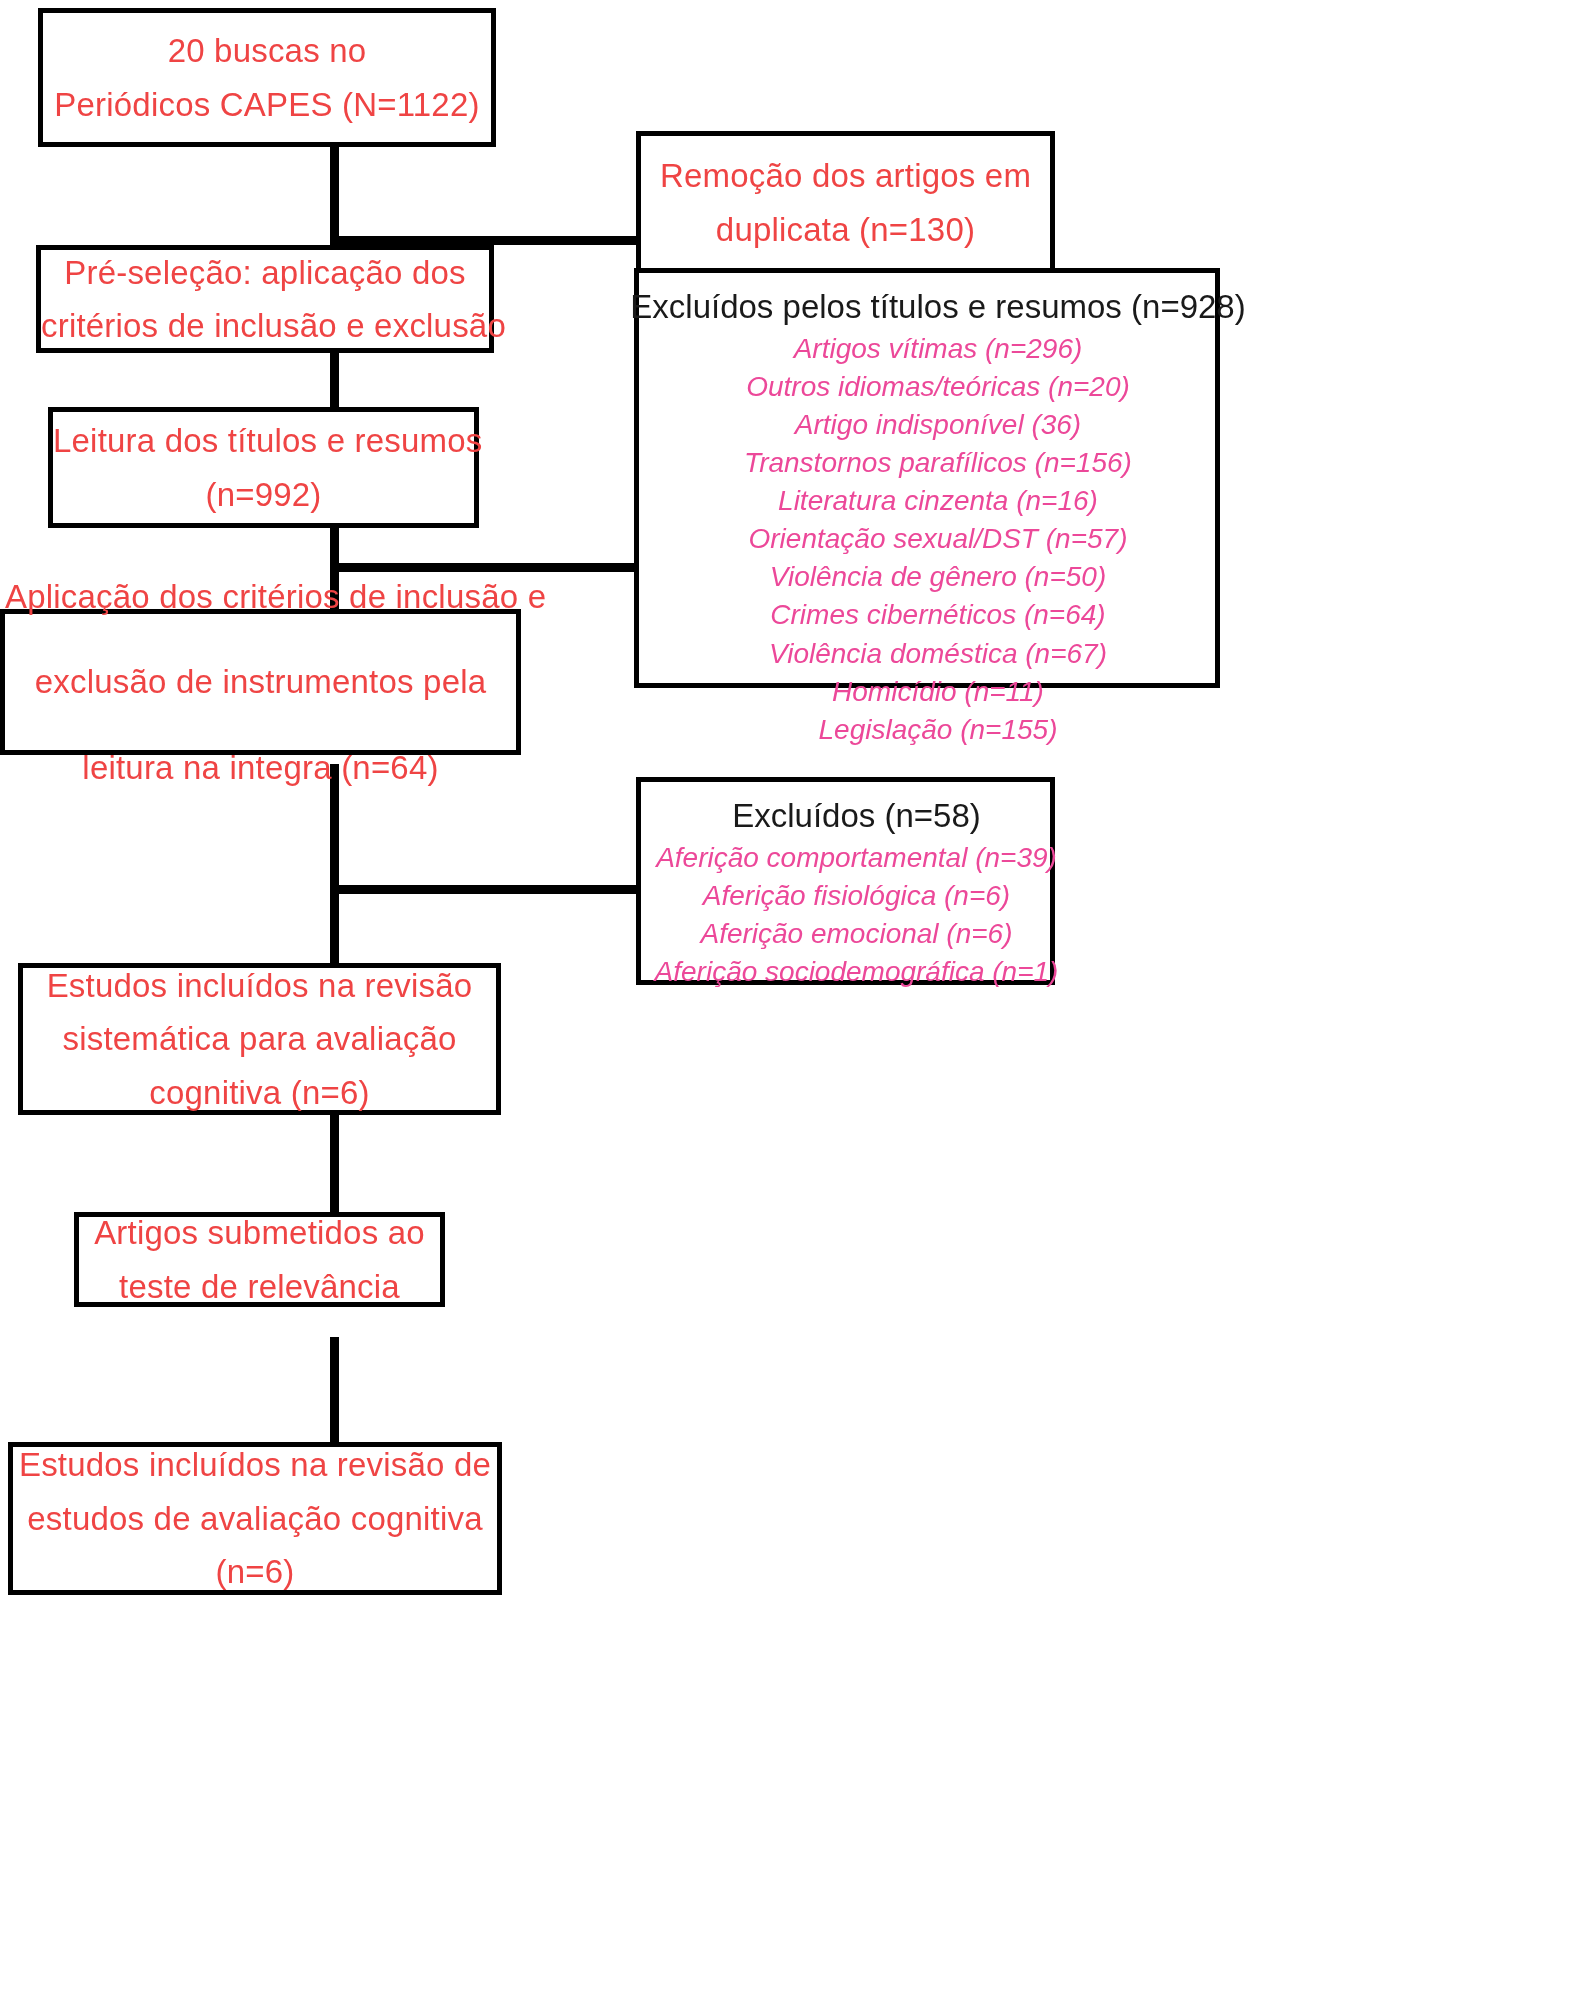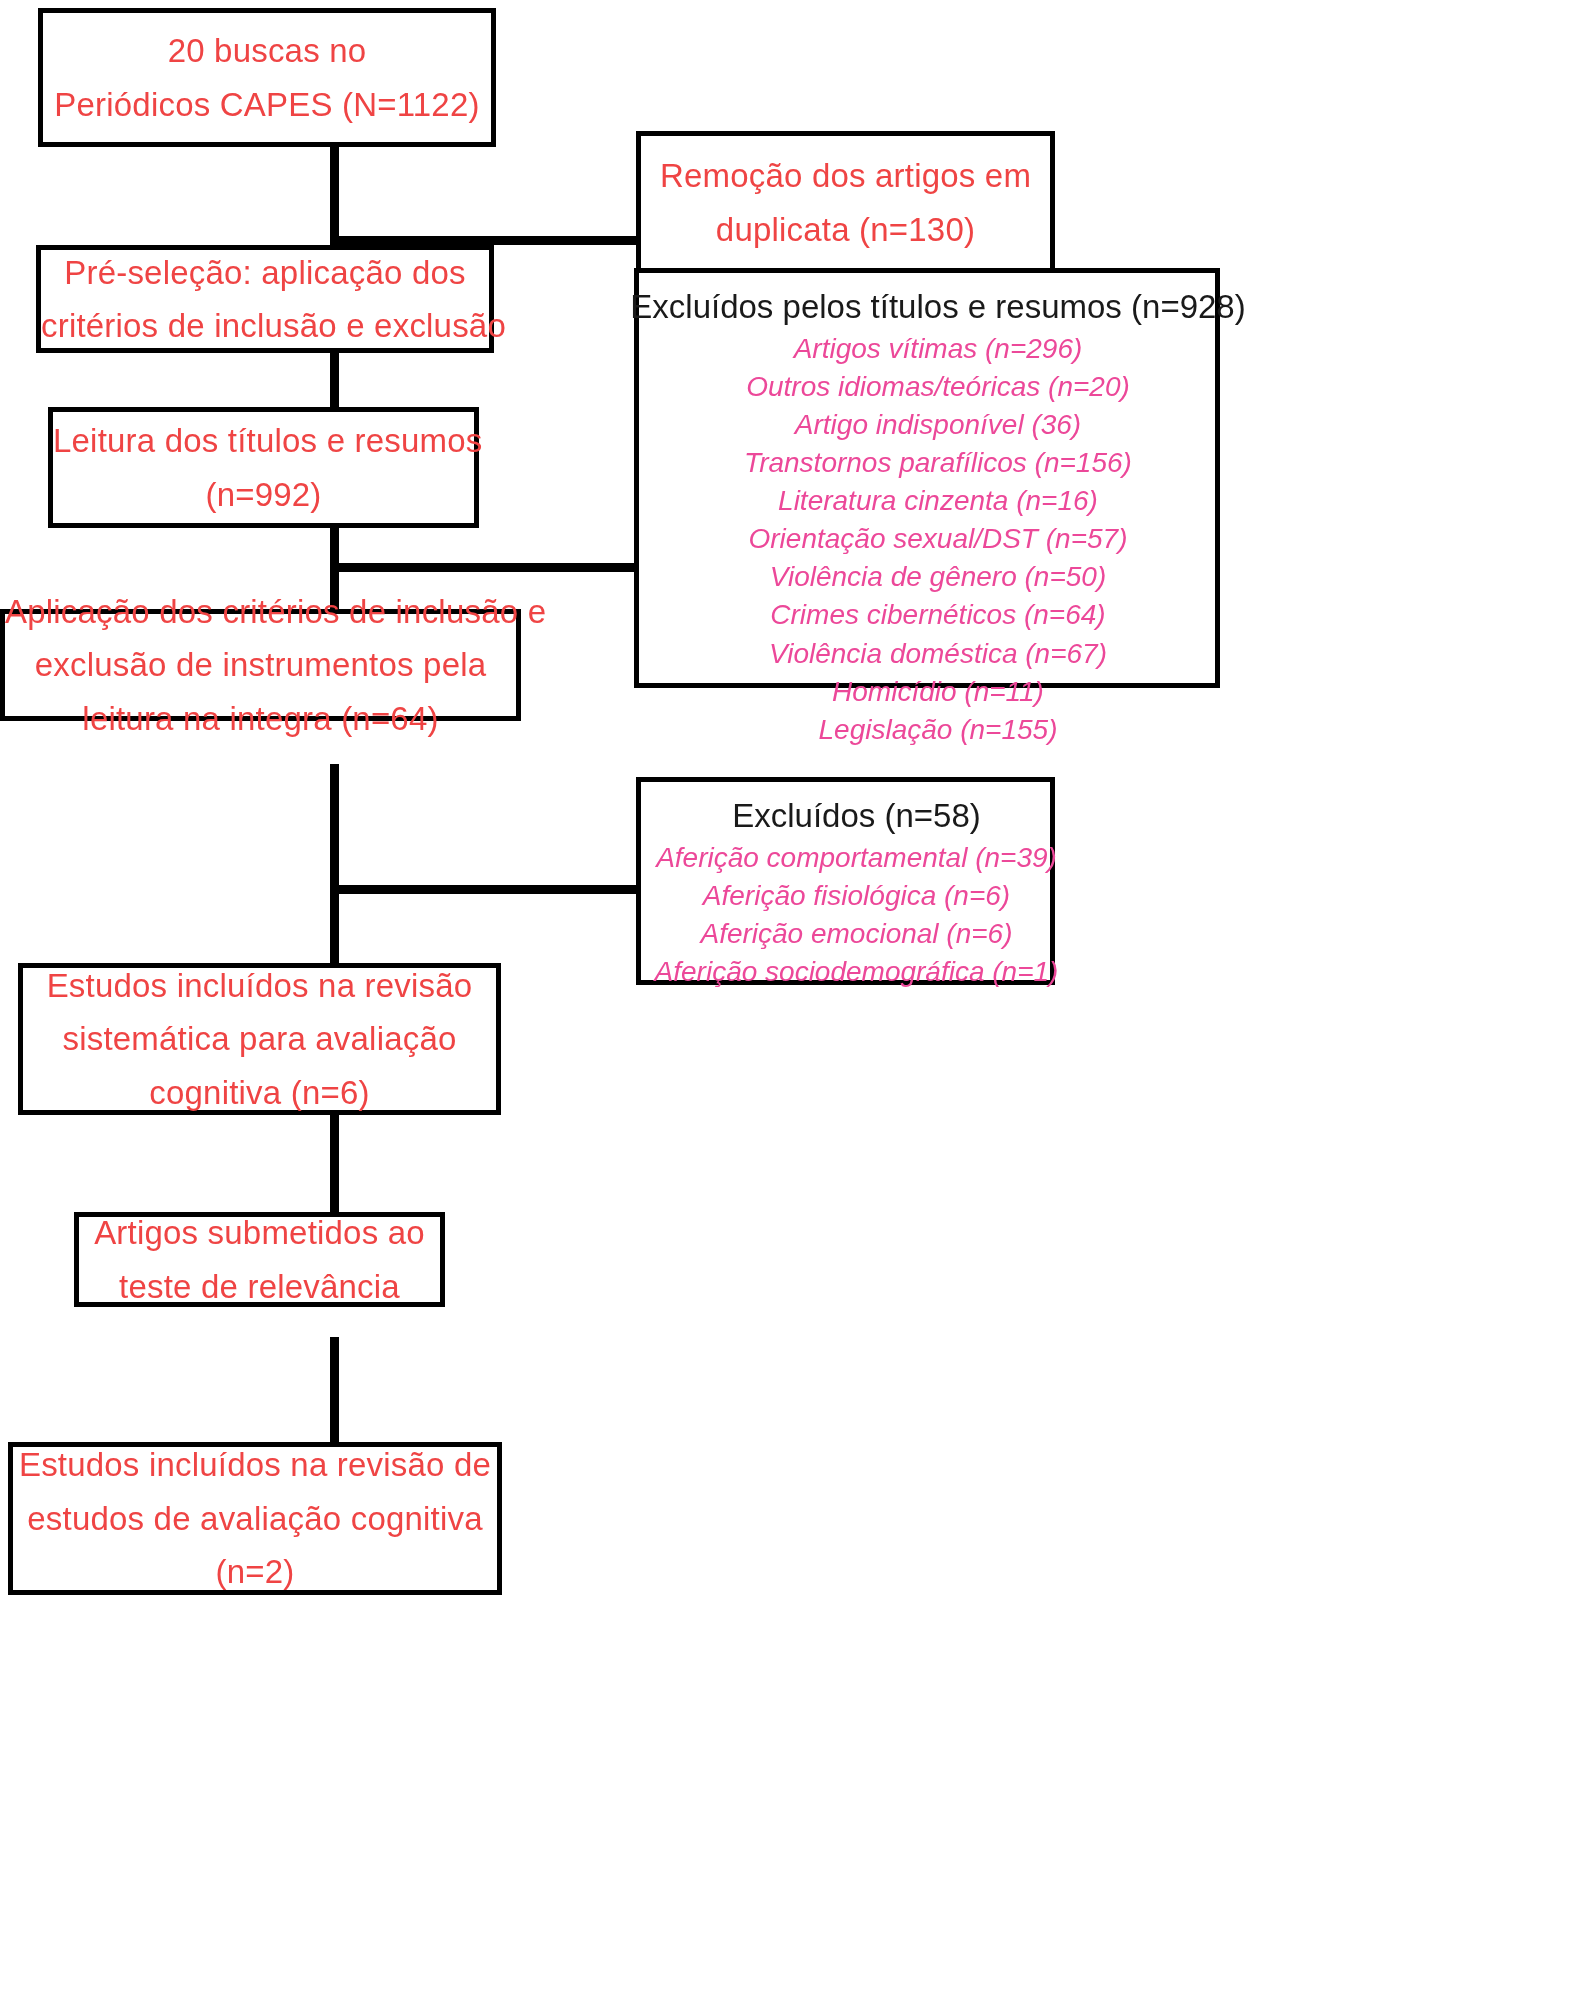--- a/index.html
+++ b/index.html
@@ -109,41 +109,41 @@
   <div class="box" style="left:36px; top:245px; width:458px; height:108px;">
     <span class="line">Pré-seleção: aplicação dos</span>
     <span class="line">critérios de inclusão e exclusão</span>
   </div>
 
   <div class="box" style="left:48px; top:407px; width:431px; height:121px;">
     <span class="line">Leitura dos títulos e resumos</span>
     <span class="line">(n=992)</span>
   </div>
 
-  <div class="box" style="left:0px; top:609px; width:521px; height:112px;">
+  <div class="box" style="left:0px; top:609px; width:521px; height:146px;gap:32px;">
     <span class="line">Aplicação dos critérios de inclusão e</span>
     <span class="line">exclusão de instrumentos pela</span>
     <span class="line">leitura na integra (n=64)</span>
   </div>
 
   <div class="box" style="left:18px; top:963px; width:483px; height:152px;">
     <span class="line">Estudos incluídos na revisão</span>
     <span class="line">sistemática para avaliação</span>
     <span class="line">cognitiva (n=6)</span>
   </div>
 
   <div class="box" style="left:74px; top:1212px; width:371px; height:95px;">
     <span class="line">Artigos submetidos ao</span>
     <span class="line">teste de relevância</span>
   </div>
 
   <div class="box" style="left:8px; top:1442px; width:494px; height:153px;">
     <span class="line">Estudos incluídos na revisão de</span>
     <span class="line">estudos de avaliação cognitiva</span>
-    <span class="line">(n=2)</span>
+    <span class="line">(n=6)</span>
   </div>
 
   <div class="listbox" style="left:634px; top:268px; width:586px; height:420px; padding:12px 0 0 22px;">
     <span class="hd">Excluídos pelos títulos e resumos (n=928)</span>
     <span class="it">Artigos vítimas (n=296)</span>
     <span class="it">Outros idiomas/teóricas (n=20)</span>
     <span class="it">Artigo indisponível (36)</span>
     <span class="it">Transtornos parafílicos (n=156)</span>
     <span class="it">Literatura cinzenta (n=16)</span>
     <span class="it">Orientação sexual/DST (n=57)</span>

